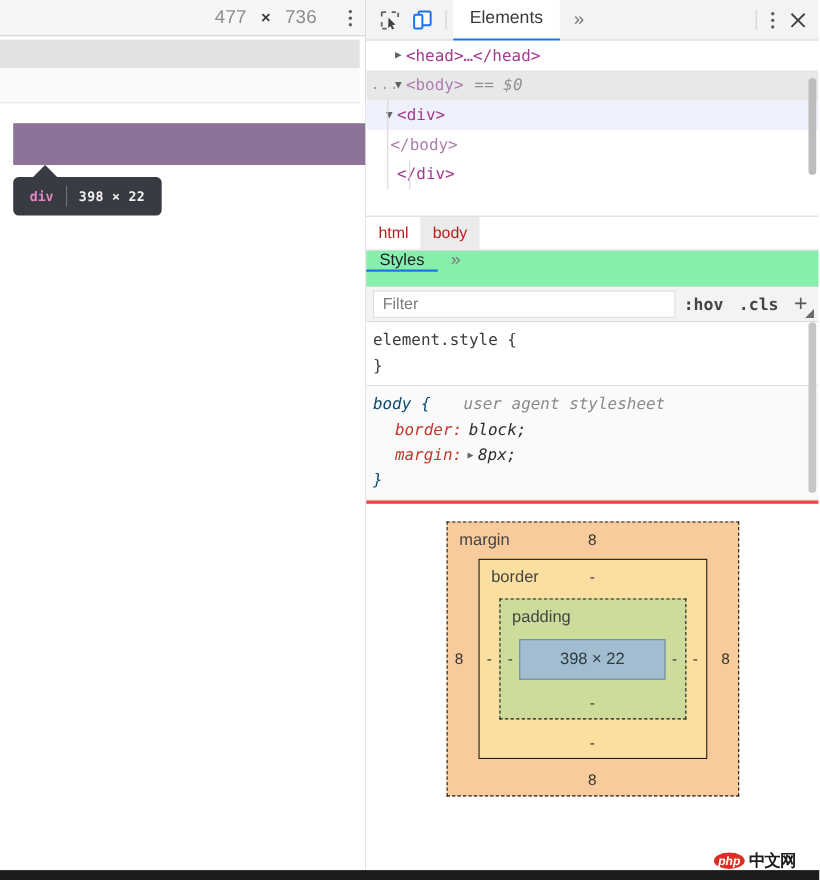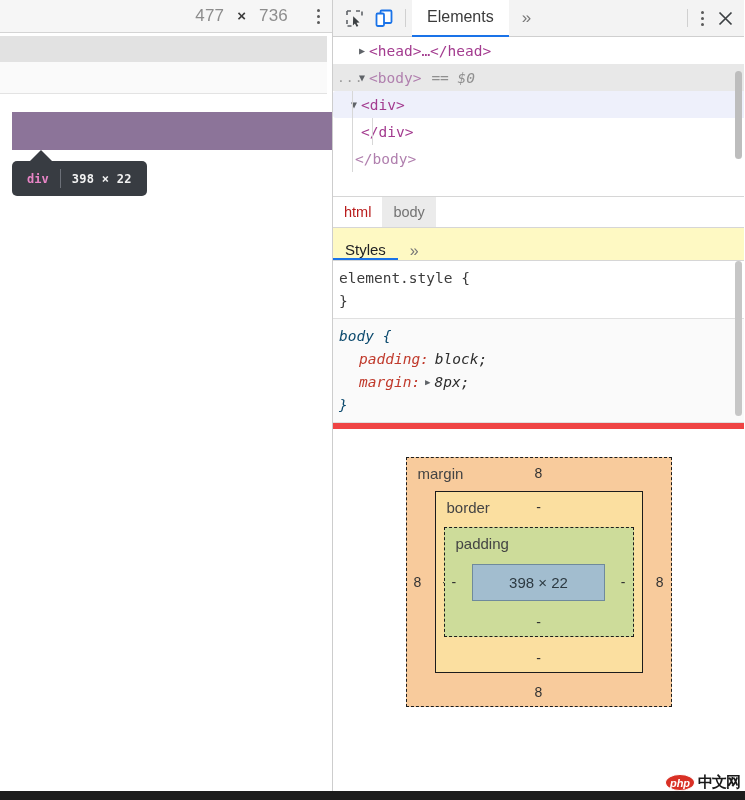--- a/index.html
+++ b/index.html
@@ -172,27 +172,27 @@
     display: flex; align-items: stretch;
     background: #ffffff;
     border-bottom: 1px solid #d6d6d6;
     font-family: "Liberation Sans", sans-serif;
     font-size: 14.5px;
   }
   .crumb {
     display: flex; align-items: center;
     padding: 0 11px; cursor: pointer; color: #b91c1c;
   }
-  .crumb.active { background: #ebebeb; color: #737373; }
+  .crumb.active { background: #ebebeb; color: #b91c1c; }
 
   
   .styles-tabs {
     height: 33px; flex: none;
-    display: flex; align-items: flex-end;
-    background: #fef9c3;
+    display: flex; align-items: flex-start;
+    background: #86efac;
     border-bottom: 1px solid #d6d6d6;
     font-size: 15px;
   }
   .stab {
     display: flex; align-items: center; padding: 0 12px;
     color: #4a4a4a; cursor: pointer;
   }
   .stab.active { border-bottom: 2px solid #1a73e8; color: #202124; }
   .stab.more { color: #777; font-size: 16px; padding: 0 12px; }
 
@@ -253,22 +253,22 @@
   .styles-scroll {
     position: absolute; right: 2px; top: 0;
     width: 7px; height: 155px; background: #c6c6c6; border-radius: 4px;
   }
 
   
   .boxmodel-pane {
     flex: 1; background: #ffffff;
     position: relative;
     display: flex; align-items: flex-start; justify-content: center;
-    padding-top: 28px;
-    border-top: 6px solid #ef4444;
+    padding-top: 16px;
+    border-top: 3px solid #ef4444;
     overflow: hidden;
   }
   .bm-label {
     font-family: "Liberation Sans", sans-serif;
     font-size: 15px; color: #444; position: absolute;
   }
   .bm-num {
     font-family: "Liberation Sans", sans-serif;
     font-size: 14px; color: #333;
   }
@@ -278,41 +278,41 @@
     position: relative;
     display: flex; align-items: center; justify-content: center;
   }
   .bm-border {
     width: 208px; height: 182px;
     background: #fbdfa0; border: 1.5px solid #1c1c1c;
     position: relative;
     display: flex; align-items: center; justify-content: center;
   }
   .bm-padding {
-    width: 190px; height: 110px;
+    width: 170px; height: 110px;
     background: #cddc9a; border: 1.5px dashed #1c1c1c;
     position: relative;
     display: flex; align-items: center; justify-content: center;
   }
   .bm-content {
     width: 133px; height: 37px;
     background: #a2bdcf; border: 1px solid #6f8a9c;
     display: flex; align-items: center; justify-content: center;
     font-family: "Liberation Sans", sans-serif;
     font-size: 15px; color: #2d3a42;
   }
   .lbl-tl { left: 11px; top: 7px; }
   .n-top    { position: absolute; top: 7px; left: 50%; transform: translateX(-50%); }
   .n-bottom { position: absolute; bottom: 6px; left: 50%; transform: translateX(-50%); }
   .n-left   { position: absolute; left: 7px; top: 50%; transform: translateY(-50%); }
   .n-right  { position: absolute; right: 7px; top: 50%; transform: translateY(-50%); }
 
   
   .watermark {
-    position: absolute; right: 4px; bottom: 8px;
+    position: absolute; right: 21px; bottom: 8px;
     display: flex; align-items: center; gap: 3px;
     pointer-events: none;
   }
   .php-badge {
     width: 30px; height: 17px; border-radius: 50%;
     background: #d93025;
     color: #fff; font-size: 11px; font-weight: bold; font-style: italic;
     display: flex; align-items: center; justify-content: center;
     font-family: "Liberation Sans", sans-serif;
     border: 1.5px solid #fff;
@@ -413,63 +413,70 @@
         <span class="dollar" style="margin-left:10px">== $0</span>
       </div>
 
       <div class="dom-row hovered ind1">
         <span class="guide" style="left:19px"></span>
         <span class="tw">▼</span>
         <span class="tag">&lt;div&gt;</span>
       </div>
 
 
+      <div class="dom-row" style="padding-left:22px">
+        <span class="guide" style="left:19px"></span>
+        <span class="tag-dim">&lt;/body&gt;</span>
+      </div>
+
       <div class="dom-row ind1">
         <span class="guide" style="left:19px"></span>
         <span class="guide" style="left:39px"></span>
         <span class="tw blank"></span>
         <span class="tag">&lt;/div&gt;</span>
       </div>
 
-      <div class="dom-row" style="padding-left:22px">
-        <span class="guide" style="left:19px"></span>
-        <span class="tag-dim">&lt;/body&gt;</span>
-      </div>
-
       <div class="dom-scroll"></div>
     </div>
 
     <div class="breadcrumb">
       <div class="crumb">html</div>
       <div class="crumb active">body</div>
     </div>
 
     <div class="styles-tabs">
       <div class="stab active">Styles</div>
       <div class="stab more">»</div>
     </div>
 
+    <div class="filter-row">
+      <input class="filter-input" type="text" placeholder="Filter" style="">
+      <span class="pill">:hov</span>
+      <span class="pill">.cls</span>
+      <span class="plusbtn">+</span>
+    </div>
 
     <div class="rules">
 
       <div class="rule-block">
         <div class="r-line">
             <span class="sel">element.style {</span>
           </div>
         <div class="r-line">
             <span class="sel">}</span>
           </div>
       </div>
 
       <div class="rule-block ua">
         <div class="r-line">
           <span class="sel-i">body {</span>
+          <span class="origin">user agent stylesheet</span>
         </div>
         <div class="r-line">
-          <span class="prop">padding:</span>
+          <span class="prop">border:</span>
           <span class="val" style="margin-left:6px">block;</span>
         </div>
         <div class="r-line">
           <span class="prop">margin:</span>
           <span class="tri-prop">▶</span>
           <span class="val">8px;</span>
         </div>
         <div class="r-line">
             <span class="sel-i">}</span>
           </div>

